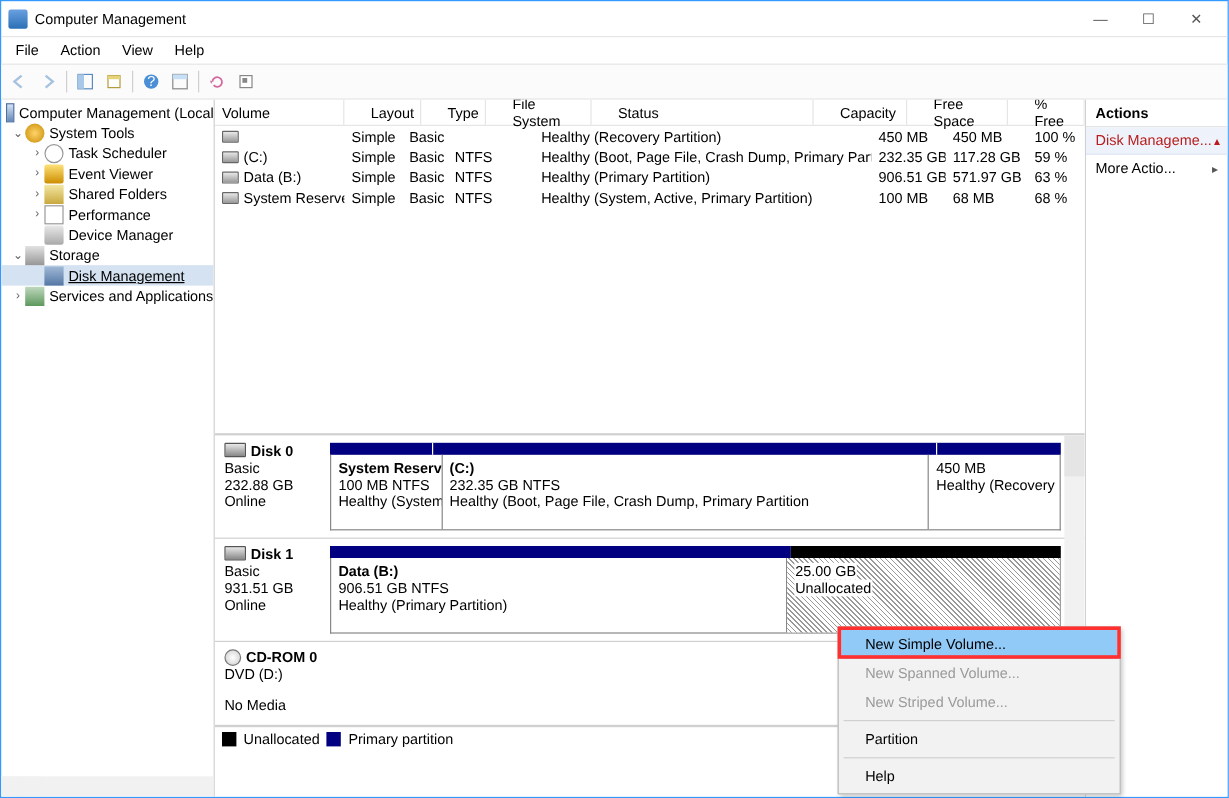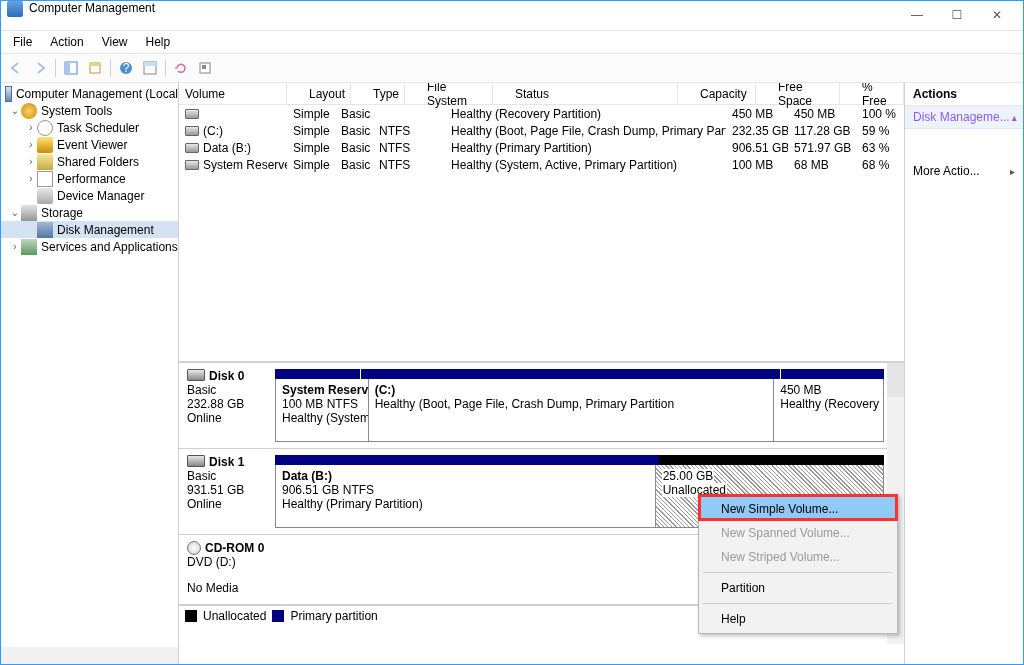--- a/index.html
+++ b/index.html
@@ -1,32 +1,32 @@
 <!DOCTYPE html>
 <html><head>
 <meta charset="utf-8">
 <style>
 * { box-sizing: border-box; margin: 0; padding: 0; font-family: 'Segoe UI', Tahoma, sans-serif; font-size: 12px; }
 body { background: #fff; width: 1024px; height: 665px; overflow: hidden; border: 1px solid #3399ff; display: flex; flex-direction: column; }
-.titlebar { height: 30px; display: flex; padding: 0 6px; border-bottom: 1px solid #e5e5e5; }
+.titlebar { height: 30px; display: flex; align-items: center; padding: 0 6px; border-bottom: 1px solid #e5e5e5; }
 .titlebar .app-icon { width: 16px; height: 16px; margin-right: 6px; background: linear-gradient(#6aa0e0,#2a6fb5); border-radius: 2px; }
 .titlebar .title { flex: 1; }
 .titlebar .winbtn { width: 40px; height: 28px; display: flex; align-items: center; justify-content: center; color: #555; }
 .menubar { height: 22px; display: flex; align-items: center; padding: 0 4px; gap: 2px; }
 .menubar .menuitem { padding: 2px 8px; }
 .toolbar { height: 30px; display: flex; align-items: center; padding: 2px 4px; border-top: 1px solid #e5e5e5; border-bottom: 1px solid #e5e5e5; gap: 2px; background: #fbfbfb; }
 .toolbar .tb-btn { width: 22px; height: 22px; display: flex; align-items: center; justify-content: center; border: 1px solid transparent; }
 .toolbar .tb-btn.disabled { opacity: 0.4; }
 .toolbar .sep { width: 1px; height: 18px; background: #d0d0d0; margin: 0 2px; }
 .main { flex: 1; display: flex; overflow: hidden; }
 .tree-pane { width: 178px; border-right: 1px solid #d0d0d0; overflow: hidden; padding-top: 2px; position: relative; }
 .tree-row { display: flex; align-items: center; height: 17px; padding-left: 4px; white-space: nowrap; }
 .tree-row .twisty { width: 12px; text-align: center; color: #636363; font-size: 10px; }
 .tree-row .ticon { width: 16px; height: 16px; margin-right: 4px; display: inline-block; }
-.tree-row.sel { background: #d5e2f2; }
+.tree-row.sel { background: #d5e2f2; text-decoration: underline; }
 .ticon.computer { background: linear-gradient(#d5e3f4,#6789b7); border: 1px solid #4a6fa0; }
 .ticon.tools { background: radial-gradient(#ffd26a,#c68b00); border-radius: 50%; }
 .ticon.sched { background: #fff; border: 1px solid #999; position: relative; border-radius: 50%; }
 .ticon.event { background: linear-gradient(#ffe27a,#cc8d00); border-radius: 2px; }
 .ticon.shared { background: linear-gradient(#f3e6a3,#c9a93e); }
 .ticon.perf { background: #fff; border: 1px solid #999; }
 .ticon.devmgr { background: linear-gradient(#e8e8e8,#a9a9a9); border-radius: 2px; }
 .ticon.storage { background: linear-gradient(#e2e2e2,#969696); }
 .ticon.diskmgmt { background: linear-gradient(#a0b9d6,#5577a5); }
 .ticon.services { background: linear-gradient(#bfd8bf,#5d985d); }
@@ -53,23 +53,23 @@
 .part { border-right: 1px solid #888; padding: 4px 6px; overflow: hidden; white-space: nowrap; font-size: 11px; }
 .part:last-child { border-right: none; }
 .part .pname { font-weight: bold; }
 .part.unalloc { background: repeating-linear-gradient(45deg,#fff,#fff 2px,#999 2px,#999 3px); }
 .legend { height: 20px; display: flex; align-items: center; gap: 6px; padding: 0 6px; border-top: 1px solid #d0d0d0; }
 .legend .sw { width: 12px; height: 12px; display: inline-block; }
 .disk-scroll { position:absolute; right:0; top:0; bottom:20px; width:17px; background:#f1f1f1; }
 .disk-scroll::before,.disk-scroll::after{content:'';display:block;height:17px;background:#e5e5e5;}
 .actions-pane { width: 118px; background: #fff; display: flex; flex-direction: column; }
 .actions-pane .hdr { padding: 4px 8px; font-weight: bold; background: #fff; border-bottom: 1px solid #e5e5e5; }
-.actions-pane .section { padding: 4px 8px; background: #eef3fb; border-bottom: 1px solid #dce6f4; display: flex; align-items: center; justify-content: space-between; color: #8b5cf6; white-space:nowrap; overflow:hidden; }
-.actions-pane .link { padding: 4px 8px; display: flex; align-items: center; justify-content: space-between; margin-top: 31px; }
-.context-menu { position: absolute; left: 698px; top: 494px; width: 200px; background: #f2f2f2; border: 1px solid #b8b8b8; box-shadow: 2px 2px 4px rgba(0,0,0,0.25); padding: 2px; z-index: 100; }
+.actions-pane .section { padding: 4px 8px; background: #eef3fb; border-bottom: 1px solid #dce6f4; display: flex; align-items: center; justify-content: space-between; color: #b91c1c; white-space:nowrap; overflow:hidden; }
+.actions-pane .link { padding: 4px 8px; display: flex; align-items: center; justify-content: space-between; }
+.context-menu { position: absolute; left: 698px; top: 522px; width: 236px; background: #f2f2f2; border: 1px solid #b8b8b8; box-shadow: 2px 2px 4px rgba(0,0,0,0.25); padding: 2px; z-index: 100; }
 .context-menu .outline { border: 3px solid #ff3030; position:absolute; left:-1px; top:-1px; right:-1px; height:27px; pointer-events:none; }
 .context-menu .cm-item { padding: 5px 20px; white-space: nowrap; }
 .context-menu .cm-item.hover { background: #91c9f7; }
 .context-menu .cm-item.disabled { color: #9a9a9a; }
 .context-menu .cm-sep { height: 1px; background: #d0d0d0; margin: 3px 2px; }
 .tri-up::after{content:'▴';font-size:10px;margin-left:2px;}
 .tri-right::after{content:'▸';font-size:10px;margin-left:4px;color:#555;}
 </style>
 </head>
 <body>
@@ -269,20 +269,21 @@
               <div class="seg-navy" style="flex:17;border-left:1px solid #fff"></div>
             </div>
           <div class="parts">
             <div class="part" style="flex:14">
                 <div class="pname">System Reserved</div>
                 <div>100 MB NTFS</div>
                 <div>Healthy (System, A</div>
               </div>
             <div class="part" style="flex:69">
                 <div class="pname">(C:)</div>
+                <div>232.35 GB NTFS</div>
                 <div>Healthy (Boot, Page File, Crash Dump, Primary Partition</div>
               </div>
             <div class="part" style="flex:17">
                 <div class="pname"></div>
                 <div>450 MB</div>
                 <div>Healthy (Recovery Partitio</div>
               </div>
           </div>
         </div>
       </div>

